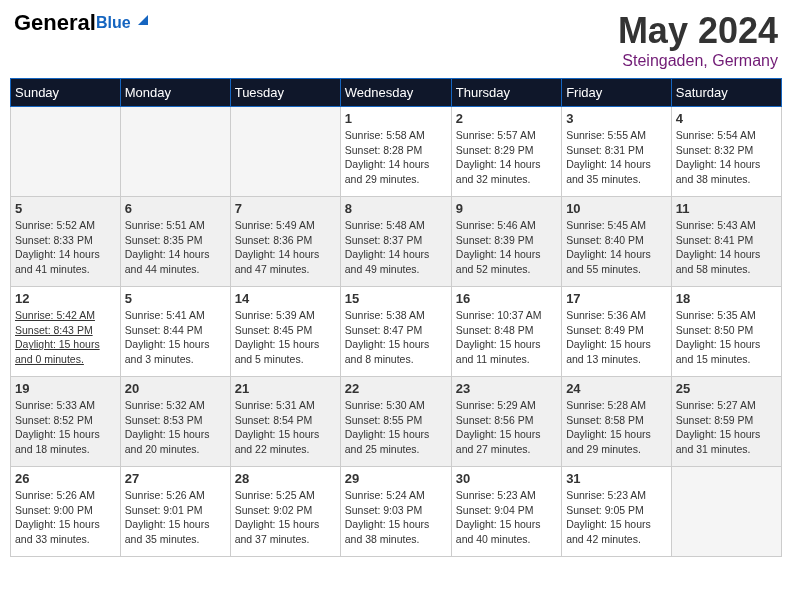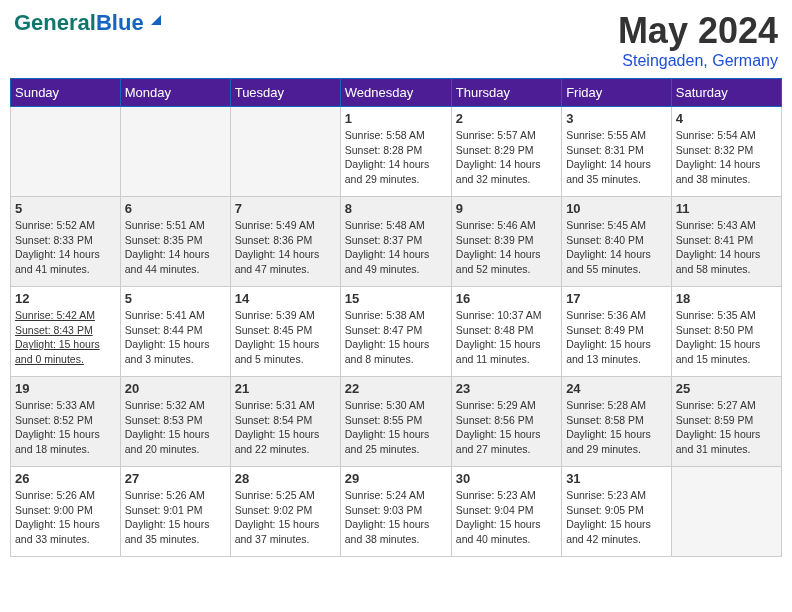--- a/index.html
+++ b/index.html
@@ -22,46 +22,46 @@
       flex-direction: column;
       align-items: flex-start;
     }
     .logo-text {
       display: flex;
       align-items: center;
     }
     .logo-general {
       font-size: 22px;
       font-weight: bold;
-      color: #0f766e;
+      color: #000000;
     }
     .logo-blue {
-      font-size: 22px;
+      font-size: 16px;
       font-weight: bold;
       color: #1565c0;
     }
     .title-section {
       text-align: right;
     }
     .month-title {
       font-size: 36px;
       font-weight: bold;
       color: #333;
     }
     .location {
       font-size: 16px;
-      color: #1d4ed8;
+      color: #701a75;
     }
     .calendar-table {
       width: 100%;
       border-collapse: collapse;
       font-size: 11px;
     }
     .calendar-table th {
-      background-color: #4c1d95;
+      background-color: #0f172a;
       color: #fff;
       padding: 6px 4px;
       text-align: left;
       font-size: 13px;
       font-weight: normal;
       border: 1px solid #1565c0;
     }
     .calendar-table td {
       border: 1px solid #ccc;
       vertical-align: top;

